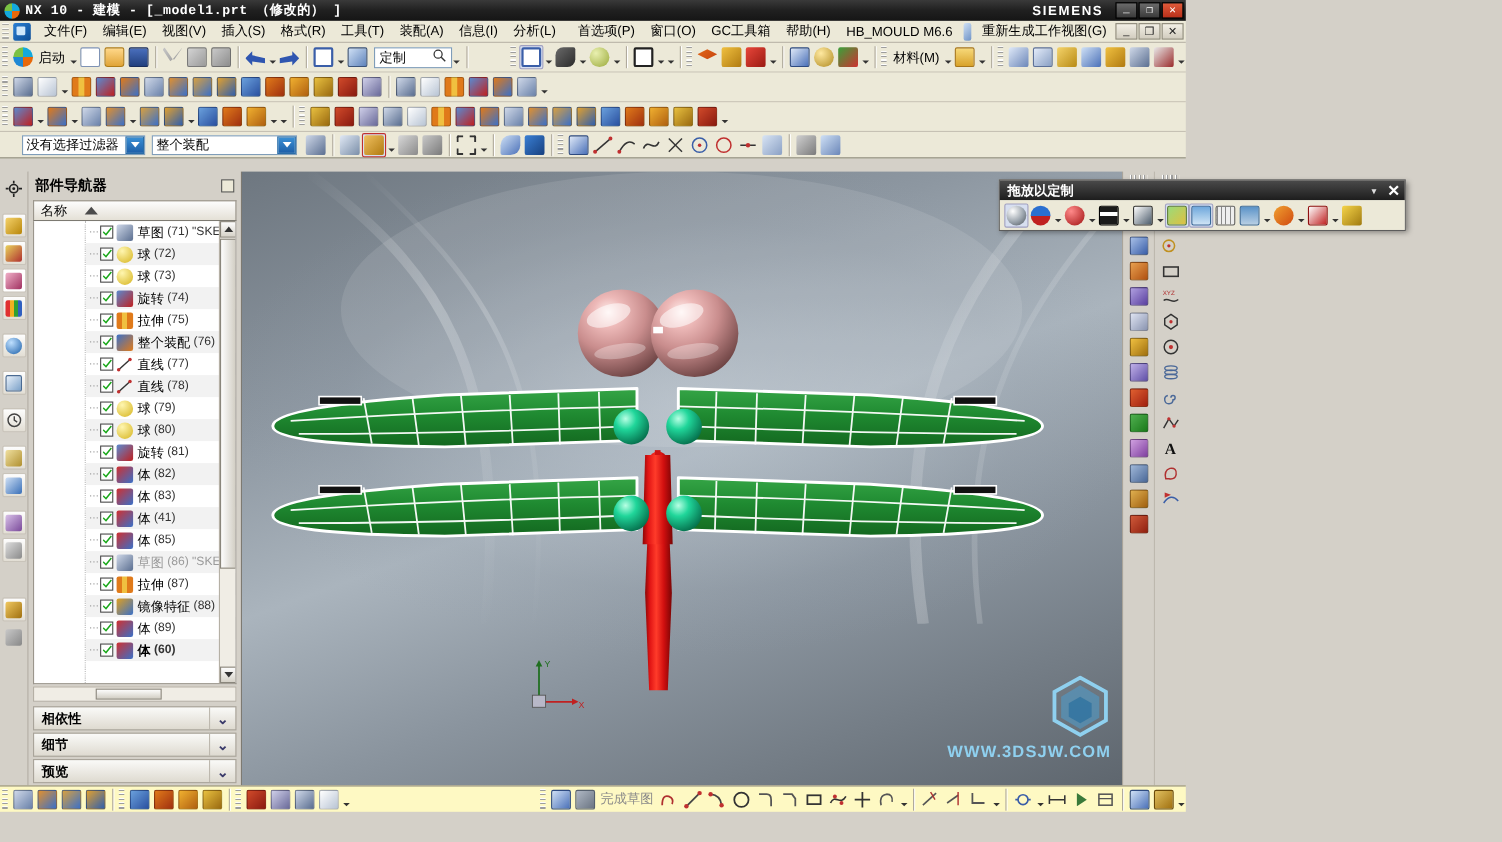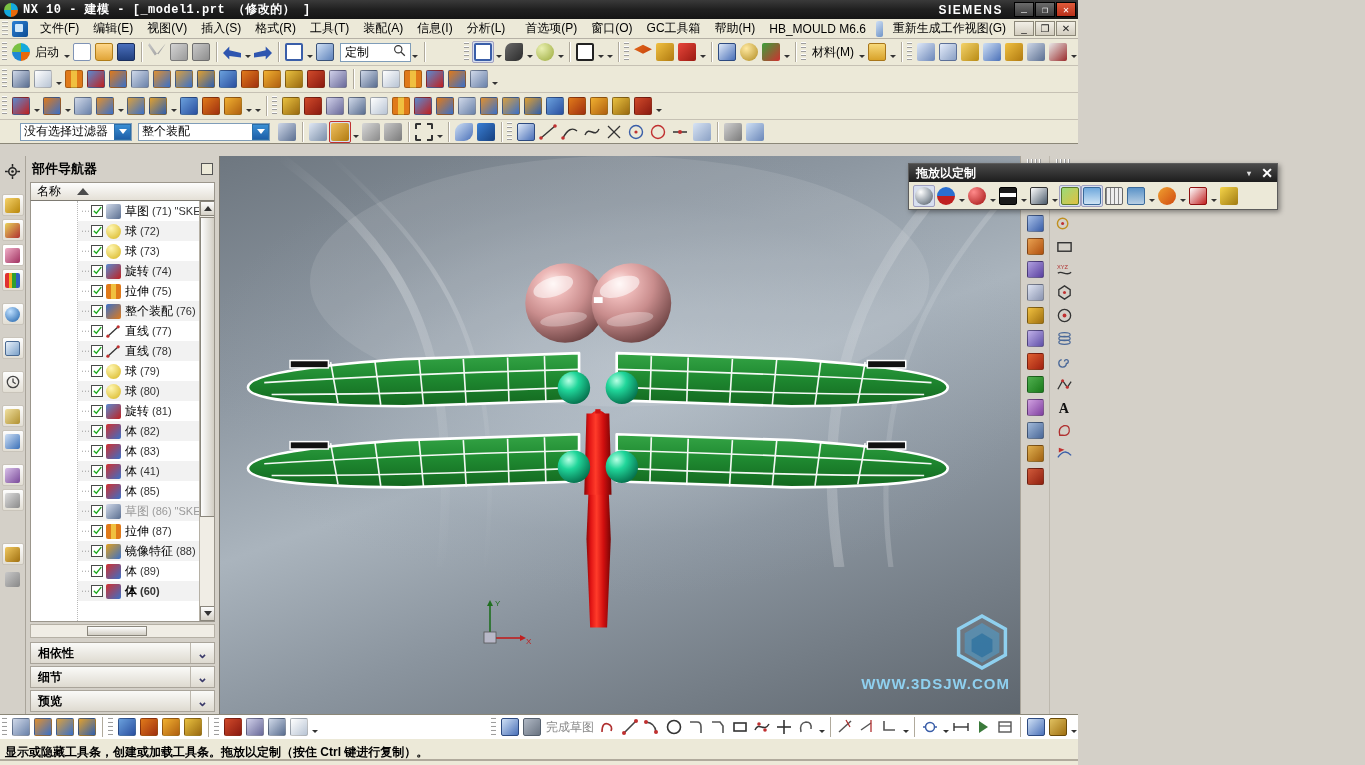--- a/index.html
+++ b/index.html
@@ -142,22 +142,22 @@
   
   .floatbar{ position:absolute; left:908px; top:163px; width:370px;
              border:1px solid #5c5c5c; background:#d4d0c8; box-shadow:2px 2px 5px rgba(0,0,0,.4); }
   .fbtitle{ height:18px;background:linear-gradient(180deg,#4a4a4a,#1d1d1d);
             display:flex;align-items:center;color:#fff;font-weight:bold;font-size:12px;padding-left:7px;}
   .fbtitle .fcaret{ margin-left:auto;width:16px;text-align:center;font-size:8px;color:#ddd;}
   .fbtitle .fclose{ width:20px;text-align:center;font-size:14px;font-weight:bold;color:#fff;}
   .fbbody{ height:27px;background:#ece9d8;display:flex;align-items:center;padding-left:4px; }
 
   
-  .bottombar{ position:absolute;left:0;right:0;bottom:27px;height:24px;background:#ffffff;
-              border-top:1px solid #8b8778;display:flex;align-items:flex-end;padding-left:1px;gap:45px;}
+  .bottombar{ position:absolute;left:0;right:0;bottom:27px;height:24px;background:#fef9c3;
+              border-top:1px solid #8b8778;display:flex;align-items:center;padding-left:1px;gap:45px;}
   .statusbar{ position:absolute;left:0;right:0;bottom:0;height:27px;background:#ece9d8;
               border-top:1px solid #fff;display:flex;align-items:center;padding-left:5px;
               font-size:12px;font-weight:bold;color:#000;}
   .statusbar .sbline{ position:absolute;left:0;right:0;bottom:4px;height:2px;background:#b0aa9c;}
 
   
   .wm{ position:absolute;right:6px;bottom:44px;display:flex;align-items:center;pointer-events:none;}
   .wm .hexlogo{ width:52px;height:56px;margin-right:6px; }
   .wm .wmtext{ font-size:30px;font-weight:bold;color:#7fc4e8;
      text-shadow:0 0 2px rgba(255,255,255,.9), 1px 1px 0 rgba(255,255,255,.5);font-family:"DejaVu Sans",sans-serif;}
@@ -1341,17 +1341,13 @@
         <div class="tbtn">
           <span class="ic" style="background: linear-gradient(135deg, rgb(207, 224, 245), rgb(74, 112, 184)); border: 1px solid rgb(45, 74, 128);"></span>
         </div>
         <div class="tbtn">
           <span class="ic" style="background: linear-gradient(135deg, rgb(224, 192, 96), rgb(160, 112, 16)); border: 1px solid rgb(106, 74, 8);"></span>
         </div>
         <div class="arr"></div>
       </div>
     </div>
 
-  <div class="statusbar">
-    <span>显示或隐藏工具条，创建或加载工具条。拖放以定制（按住 Ctrl 键进行复制）。</span>
-    <span class="sbline"></span>
-  </div>
 </div>
 
 </body></html>

